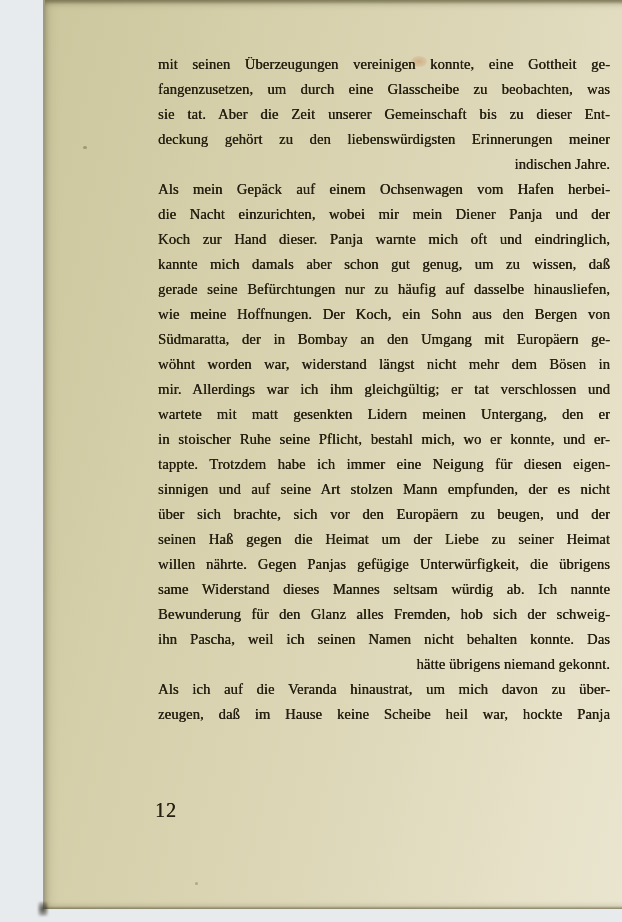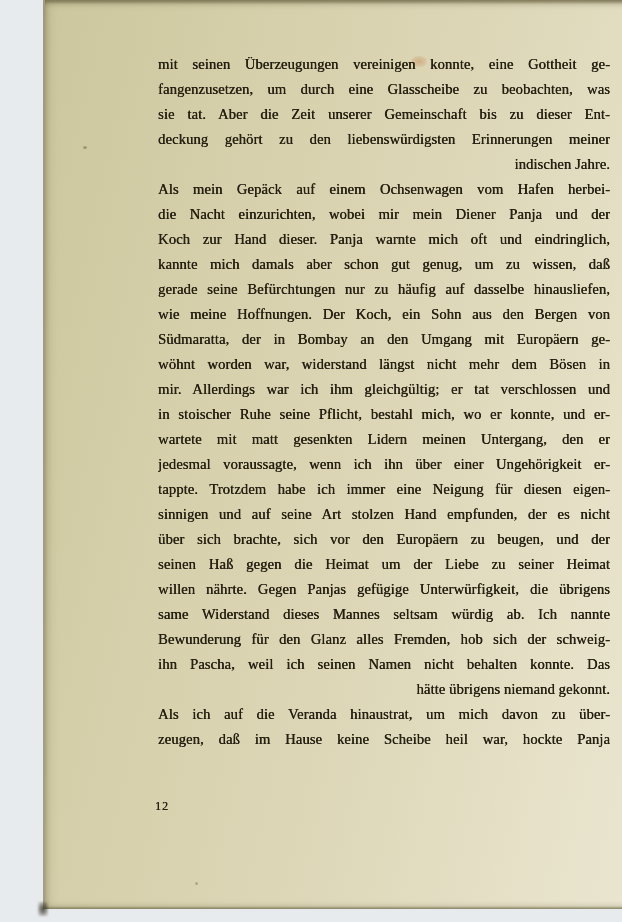--- a/index.html
+++ b/index.html
@@ -109,21 +109,21 @@
     text-align: right;
   }
   .line.para-end::after {
     display: none;
   }
   .page-number {
     position: absolute;
     left: 110px;
     top: 799px;
     color: #262012;
-    font-size: 12px;
+    font-size: 20px;
     letter-spacing: 1px;
     text-shadow: 0.35px 0 0 currentColor;
   }
 </style>
 </head>
 <body>
 
 <div class="scan-stage">
   <div class="page">
     <div class="page-top-edge"></div>
@@ -140,25 +140,24 @@
         <div class="line para-end">indischen Jahre.</div>
         <div class="line">Als mein Gepäck auf einem Ochsenwagen vom Hafen herbei-</div>
         <div class="line">die Nacht einzurichten, wobei mir mein Diener Panja und der</div>
         <div class="line">Koch zur Hand dieser. Panja warnte mich oft und eindringlich,</div>
         <div class="line">kannte mich damals aber schon gut genug, um zu wissen, daß</div>
         <div class="line">gerade seine Befürchtungen nur zu häufig auf dasselbe hinausliefen,</div>
         <div class="line">wie meine Hoffnungen. Der Koch, ein Sohn aus den Bergen von</div>
         <div class="line">Südmaratta, der in Bombay an den Umgang mit Europäern ge-</div>
         <div class="line">wöhnt worden war, widerstand längst nicht mehr dem Bösen in</div>
         <div class="line">mir. Allerdings war ich ihm gleichgültig; er tat verschlossen und</div>
+        <div class="line">wartete mit matt gesenkten Lidern meinen Untergang, den er</div>
         <div class="line">in stoischer Ruhe seine Pflicht, bestahl mich, wo er konnte, und er-</div>
-        <div class="line">wartete mit matt gesenkten Lidern meinen Untergang, den er</div>
-        <div class="line">jedesmal voraussagte, wenn ich ihn über einer Ungehörigkeit er-</div>
         <div class="line">tappte. Trotzdem habe ich immer eine Neigung für diesen eigen-</div>
-        <div class="line">sinnigen und auf seine Art stolzen Hand empfunden, der es nicht</div>
+        <div class="line">sinnigen und auf seine Art stolzen Mann empfunden, der es nicht</div>
         <div class="line">über sich brachte, sich vor den Europäern zu beugen, und der</div>
         <div class="line">seinen Haß gegen die Heimat um der Liebe zu seiner Heimat</div>
         <div class="line">willen nährte. Gegen Panjas gefügige Unterwürfigkeit, die übrigens</div>
         <div class="line">same Widerstand dieses Mannes seltsam würdig ab. Ich nannte</div>
         <div class="line">Bewunderung für den Glanz alles Fremden, hob sich der schweig-</div>
         <div class="line">ihn Pascha, weil ich seinen Namen nicht behalten konnte. Das</div>
         <div class="line para-end">hätte übrigens niemand gekonnt.</div>
         <div class="line">Als ich auf die Veranda hinaustrat, um mich davon zu über-</div>
         <div class="line">zeugen, daß im Hause keine Scheibe heil war, hockte Panja</div>
       </div>

